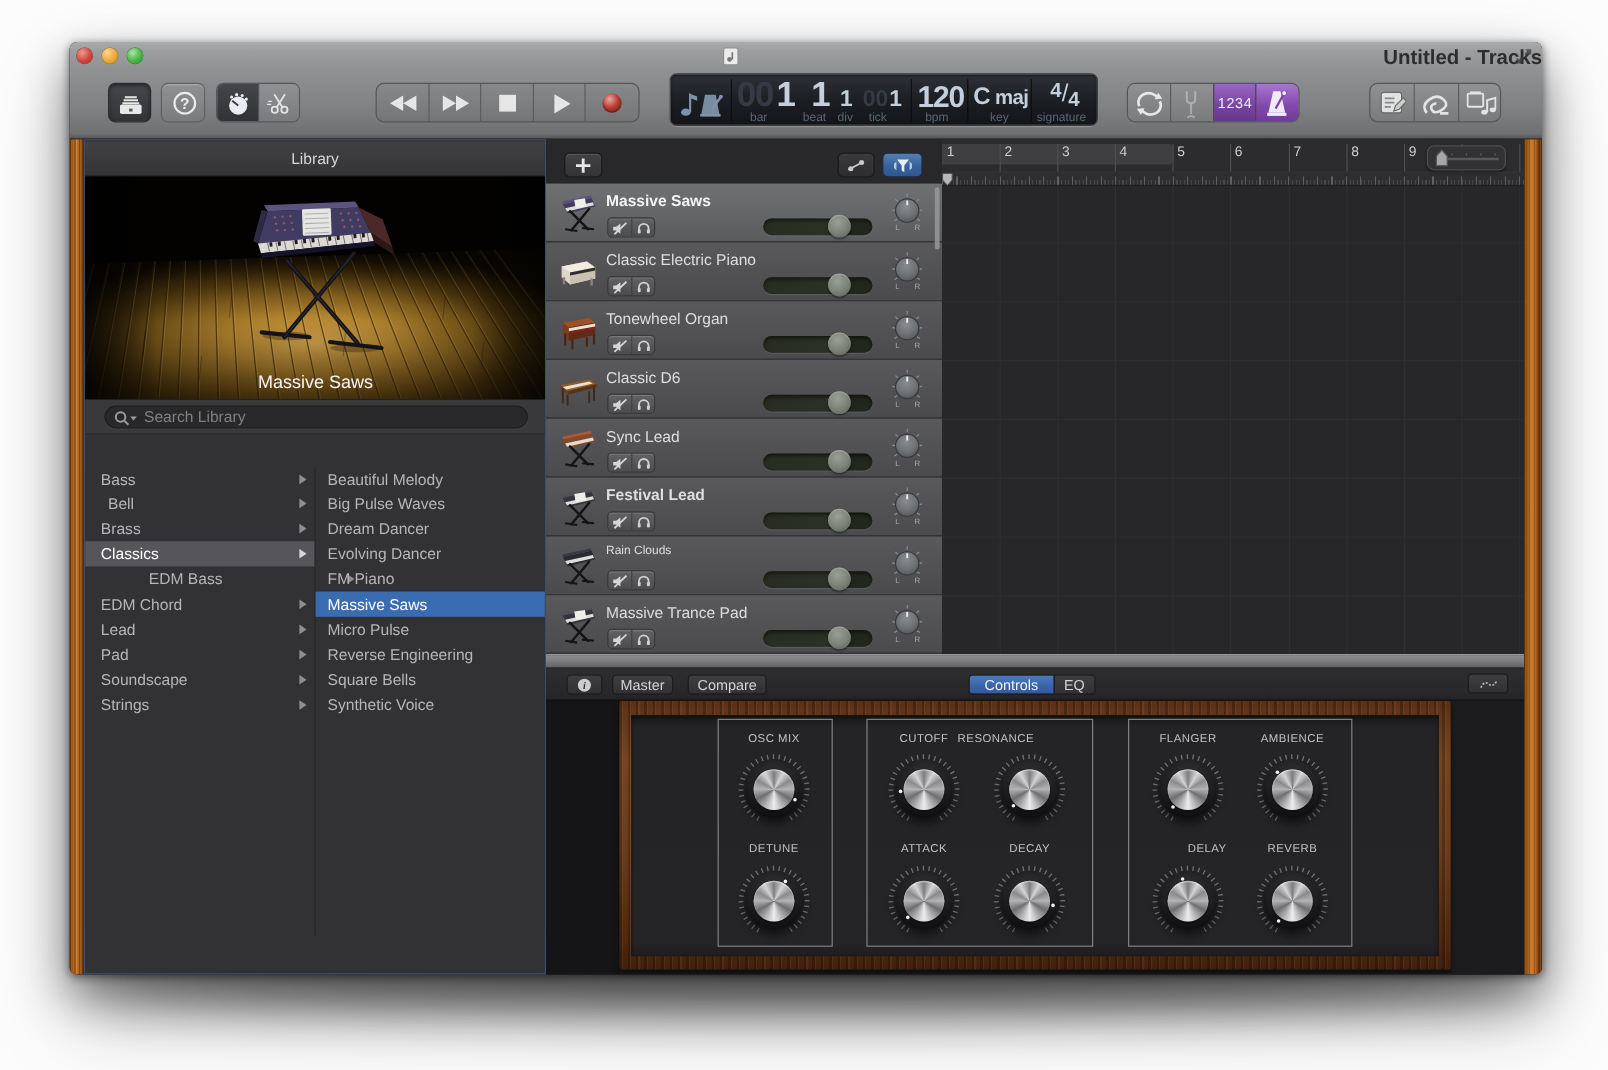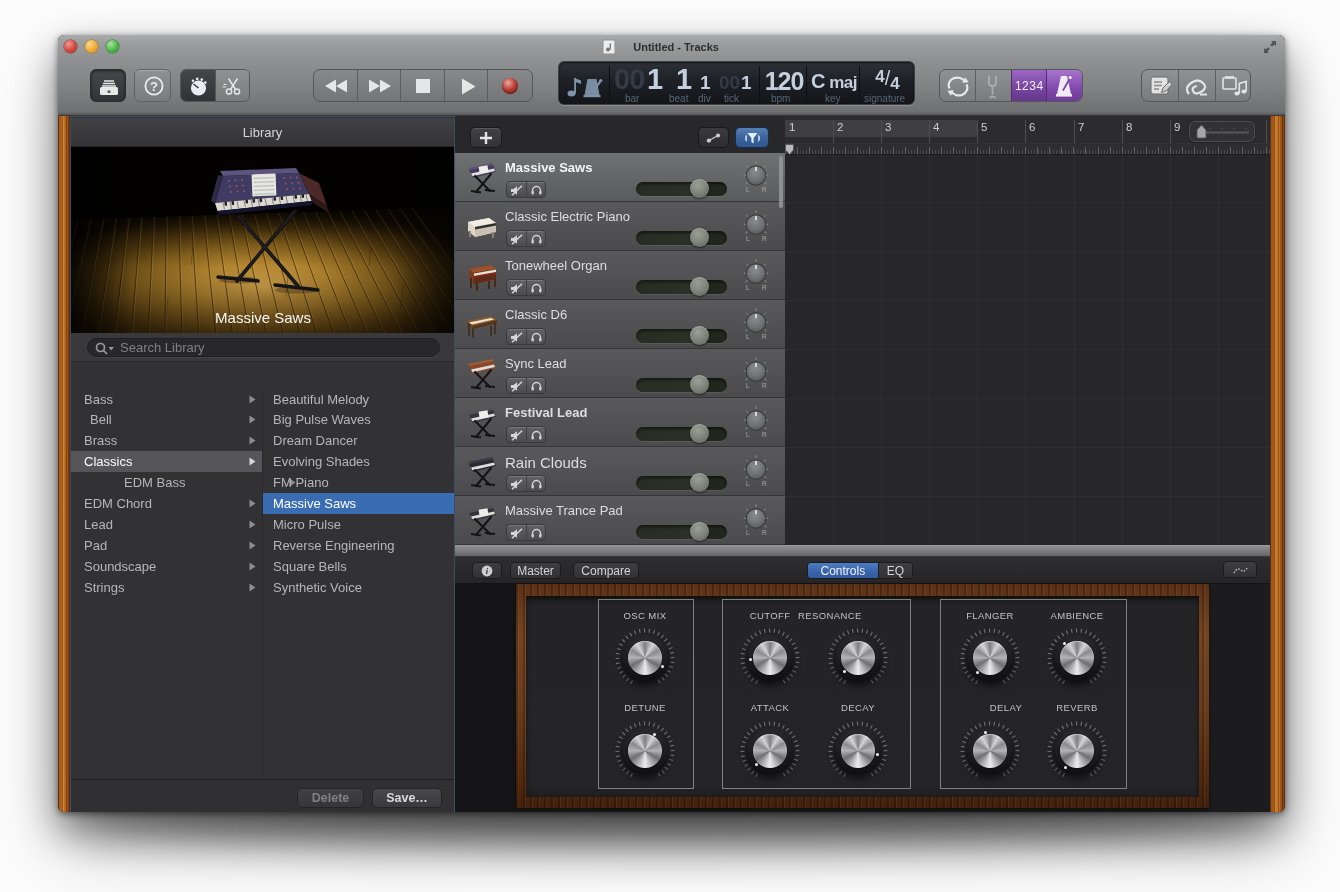--- a/index.html
+++ b/index.html
@@ -16,21 +16,21 @@
 svg{display:block}
 </style></head><body>
 <div id="stage">
 <div style="position:absolute;left:85px;top:792px;width:1175px;height:48px;background:rgba(10,10,12,.52);border-radius:50%;filter:blur(22px)"></div>
 <div id="window">
 
 <div id="toolbar">
 <div class="tl" style="left:6px;background:radial-gradient(circle at 35% 30%,#f0988f,#d0463e 55%,#aa3026);box-shadow:0 0 0 .5px #942e24"></div>
 <div class="tl" style="left:27px;background:radial-gradient(circle at 35% 30%,#ffd98e,#eda936 55%,#cc8a1c);box-shadow:0 0 0 .5px #a8711a"></div>
 <div class="tl" style="left:48px;background:radial-gradient(circle at 35% 30%,#a8e69c,#4cb449 55%,#2e9030);box-shadow:0 0 0 .5px #267426"></div>
-<div class="abs" style="left:0;top:3px;width:1227px;text-align:center;font-size:11px;font-weight:bold;color:#2d2d2d;line-height:19px">&nbsp;&nbsp;&nbsp;Untitled - Tracks</div>
+<div class="abs" style="left:0;top:3px;width:1227px;text-align:right;font-size:17px;font-weight:bold;color:#2d2d2d;line-height:19px">&nbsp;&nbsp;&nbsp;Untitled - Tracks</div>
 <svg class="abs" style="left:544px;top:4px" width="14" height="16" viewBox="0 0 14 16">
  <rect x="1" y="1" width="12" height="14" rx="1.5" fill="#ececec" stroke="#8f8f8f"></rect>
  <circle cx="6" cy="10.5" r="2" fill="#777"></circle>
           <rect x="7.6" y="4.5" width="1.4" height="6" fill="#777"></rect>
 </svg>
 <svg class="abs" style="left:1205px;top:5px;opacity:.75" width="14" height="14" viewBox="0 0 14 14">
  <path d="M8 1 L13 1 L13 6 L11.4 4.4 L9 6.8 L7.2 5 L9.6 2.6 Z" fill="#3c3c3c"></path>
  <path d="M6 13 L1 13 L1 8 L2.6 9.6 L5 7.2 L6.8 9 L4.4 11.4 Z" fill="#3c3c3c"></path>
 </svg>
 
@@ -388,21 +388,21 @@
               <path d="M0.5 0.5 L6.5 4.5 L0.5 8.5 Z" fill="#8e8e91"></path>
             </svg></div>
 <div class="abs" style="left:192px;top:20.4px;width:191px;height:21px;line-height:21px;"><span style="margin-left:10px">Big Pulse Waves</span></div>
 <div class="abs" style="left:0;top:41.3px;width:191px;height:21px;line-height:21px;"><span style="margin-left:13px">Brass</span><svg class="abs" style="right:6px;top:6px" width="7" height="9" viewBox="0 0 7 9">
               <path d="M0.5 0.5 L6.5 4.5 L0.5 8.5 Z" fill="#8e8e91"></path>
             </svg></div>
 <div class="abs" style="left:192px;top:41.3px;width:191px;height:21px;line-height:21px;"><span style="margin-left:10px">Dream Dancer</span></div>
 <div class="abs" style="left:0;top:62.2px;width:191px;height:21px;line-height:21px; background:#56565a;color:#ffffff;"><span style="margin-left:13px">Classics</span><svg class="abs" style="right:6px;top:6px" width="7" height="9" viewBox="0 0 7 9">
               <path d="M0.5 0.5 L6.5 4.5 L0.5 8.5 Z" fill="#d8d8d8"></path>
             </svg></div>
-<div class="abs" style="left:192px;top:62.2px;width:191px;height:21px;line-height:21px;"><span style="margin-left:10px">Evolving Shades</span></div>
+<div class="abs" style="left:192px;top:62.2px;width:191px;height:21px;line-height:21px;"><span style="margin-left:10px">Evolving Dancer</span></div>
 <div class="abs" style="left:0;top:83.1px;width:191px;height:21px;line-height:21px;margin-left:40px;"><span style="margin-left:13px">EDM Bass</span><svg class="abs" style="right:6px;top:6px" width="7" height="9" viewBox="0 0 7 9">
               <path d="M0.5 0.5 L6.5 4.5 L0.5 8.5 Z" fill="#8e8e91"></path>
             </svg></div>
 <div class="abs" style="left:192px;top:83.1px;width:191px;height:21px;line-height:21px;"><span style="margin-left:10px">FM Piano</span></div>
 <div class="abs" style="left:0;top:104.0px;width:191px;height:21px;line-height:21px;"><span style="margin-left:13px">EDM Chord</span><svg class="abs" style="right:6px;top:6px" width="7" height="9" viewBox="0 0 7 9">
               <path d="M0.5 0.5 L6.5 4.5 L0.5 8.5 Z" fill="#8e8e91"></path>
             </svg></div>
 <div class="abs" style="left:192px;top:104.0px;width:191px;height:21px;line-height:21px; background:#3a6cb2;color:#ffffff;"><span style="margin-left:10px">Massive Saws</span></div>
 <div class="abs" style="left:0;top:124.9px;width:191px;height:21px;line-height:21px;"><span style="margin-left:13px">Lead</span><svg class="abs" style="right:6px;top:6px" width="7" height="9" viewBox="0 0 7 9">
               <path d="M0.5 0.5 L6.5 4.5 L0.5 8.5 Z" fill="#8e8e91"></path>
@@ -415,24 +415,20 @@
 <div class="abs" style="left:0;top:166.7px;width:191px;height:21px;line-height:21px;"><span style="margin-left:13px">Soundscape</span><svg class="abs" style="right:6px;top:6px" width="7" height="9" viewBox="0 0 7 9">
               <path d="M0.5 0.5 L6.5 4.5 L0.5 8.5 Z" fill="#8e8e91"></path>
             </svg></div>
 <div class="abs" style="left:192px;top:166.7px;width:191px;height:21px;line-height:21px;"><span style="margin-left:10px">Square Bells</span></div>
 <div class="abs" style="left:0;top:187.6px;width:191px;height:21px;line-height:21px;"><span style="margin-left:13px">Strings</span><svg class="abs" style="right:6px;top:6px" width="7" height="9" viewBox="0 0 7 9">
               <path d="M0.5 0.5 L6.5 4.5 L0.5 8.5 Z" fill="#8e8e91"></path>
             </svg></div>
 <div class="abs" style="left:192px;top:187.6px;width:191px;height:21px;line-height:21px;"><span style="margin-left:10px">Synthetic Voice</span></div>
 </div>
 
- <div class="abs" style="left:0;top:662px;width:383px;height:33px;background:#303032;border-top:1px solid #1f1f21">
-  <div class="abs" style="left:226px;top:8px;width:67px;height:20px;border-radius:5px;background:linear-gradient(#414144,#363639);border:1px solid #242427;color:#808084;font-size:12.5px;font-weight:bold;text-align:center;line-height:19px">Delete</div>
-  <div class="abs" style="left:301px;top:8px;width:70px;height:20px;border-radius:5px;background:linear-gradient(#48484c,#3a3a3e);border:1px solid #242427;color:#d9d9db;font-size:12.5px;font-weight:bold;text-align:center;line-height:19px">Save…</div>
- </div>
 </div>
 
 <div class="abs" style="left:397px;top:81px;width:330px;height:429px;background:#29292b;border-right:1px solid #1a1a1c">
 <div class="abs" style="left:0;top:0;width:330px;height:36px;background:#28282a">
  <div class="abs" style="left:15px;top:11px;width:32px;height:21px;border-radius:5px;background:linear-gradient(#424245,#333336);border:1px solid #19191b;box-shadow:inset 0 1px 0 rgba(255,255,255,.12)">
   <svg style="margin:3px 0 0 8px" width="14" height="14" viewBox="0 0 14 14">
               <path d="M7 1 V13 M1 7 H13" stroke="#e6e6e6" stroke-width="2.4"></path>
             </svg>
           </div>
  <div class="abs" style="left:243px;top:11px;width:31px;height:21px;border-radius:5px;background:linear-gradient(#3a3a3d,#2d2d30);border:1px solid #19191b">
@@ -748,21 +744,21 @@
               <polygon points="4,11 28,6 27.3,4 3.5,9" fill="#3a3a44"></polygon>
               <polygon points="6,14.5 29,9.5 30,12 7.5,17.2" fill="#dcdcd8"></polygon>
               <g stroke="#141416" stroke-width="2" stroke-linecap="round" fill="none">
                 <path d="M10 17 L25 32"></path>
                 <path d="M26 15 L11 33"></path>
               </g>
               <path d="M6 32 L16 33.5" stroke="#141416" stroke-width="1.8"></path>
               <path d="M20 31 L30 32" stroke="#141416" stroke-width="1.8"></path>
             </svg>
           </div>
-<div class="abs" style="left:50px;top:7px;font-size:15px;font-weight:normal;color:#dedede">Rain Clouds</div>
+<div class="abs" style="left:50px;top:7px;font-size:10px;font-weight:normal;color:#dedede">Rain Clouds</div>
 <div class="abs" style="left:51px;top:28px;width:40px;height:17px;border-radius:4px;overflow:hidden;display:flex;background:linear-gradient(#626264,#4c4c4e);border:1px solid #3a3a3c;box-shadow:inset 0 1px 0 rgba(255,255,255,.15)">
      <div style="width:20px;border-right:1px solid #414143">
               <svg style="margin:3px 0 0 3px" width="13" height="11" viewBox="0 0 13 11">
       <path d="M1 4 L3.5 4 L7 1.2 L7 9.8 L3.5 7 L1 7 Z" fill="#d6d6d6"></path>
                 <path d="M2 10.2 L12 0.8" stroke="#d6d6d6" stroke-width="1.5"></path>
               </svg>
             </div>
      <div style="width:19px">
               <svg style="margin:3px 0 0 4px" width="11" height="11" viewBox="0 0 11 11">
       <path d="M1.5 8 L1.5 5.5 A4 4 0 0 1 9.5 5.5 L9.5 8" fill="none" stroke="#d2d2d2" stroke-width="1.5"></path>

